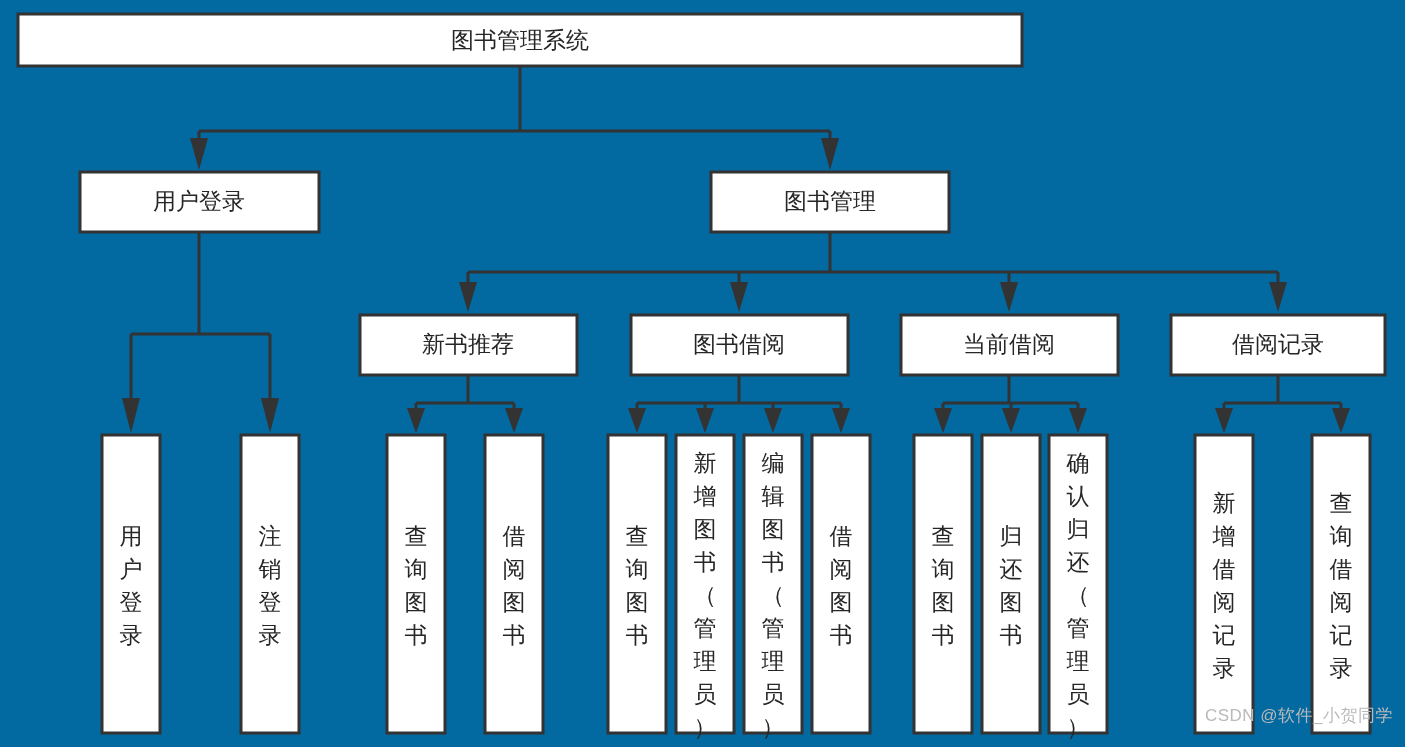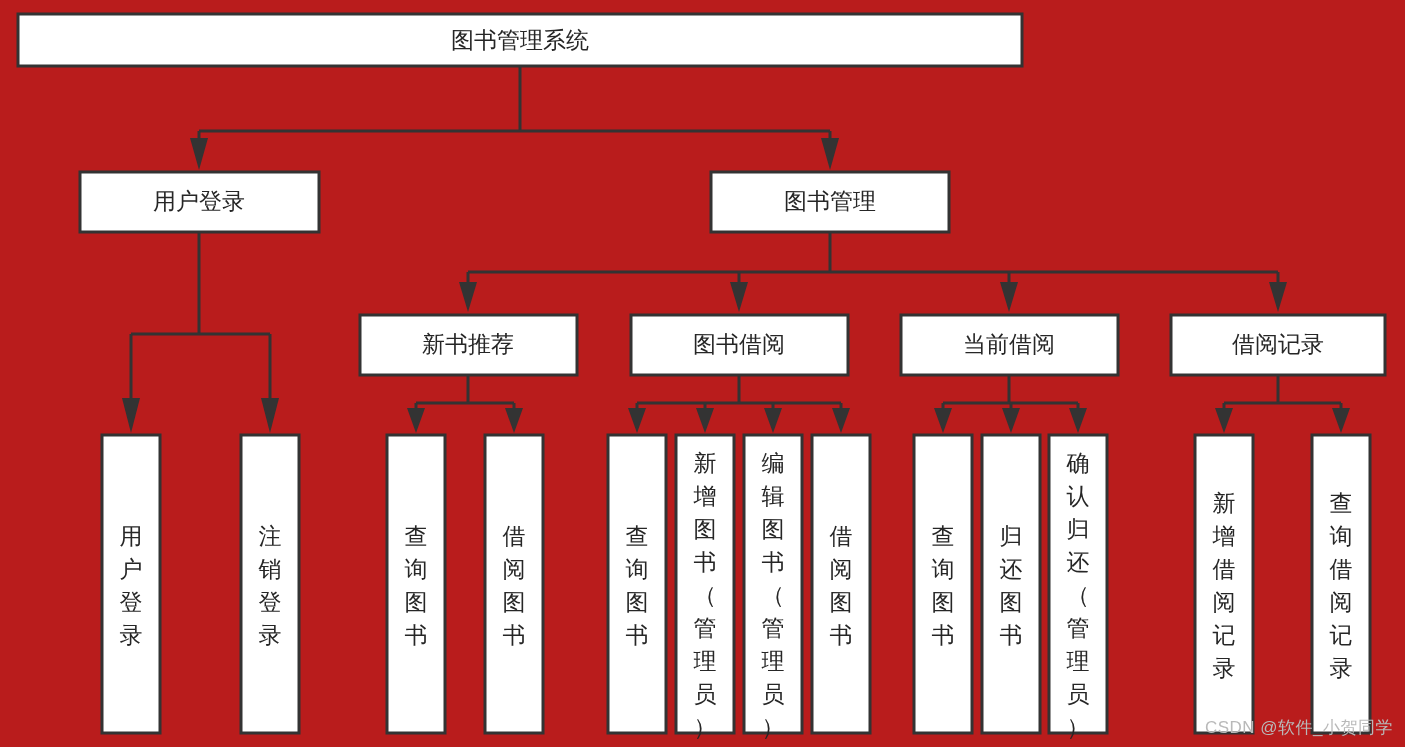--- a/index.html
+++ b/index.html
@@ -10,21 +10,21 @@
   body {
     width: 1405px;
     height: 747px;
     font-family: "Liberation Sans", "DejaVu Sans", sans-serif;
     overflow: hidden;
   }
   #diagram-root {
     position: relative;
     width: 1405px;
     height: 747px;
-    background: #b91c1c;
+    background: #0369a1;
   }
   svg#flowchart {
     display: block;
     width: 1405px;
     height: 747px;
   }
   .node-box {
     fill: #ffffff;
     stroke: #333333;
     stroke-width: 3;
@@ -49,21 +49,21 @@
   }
   .vert-char {
     font-family: "Liberation Sans", "DejaVu Sans", sans-serif;
     font-size: 23px;
     fill: #262626;
     text-anchor: middle;
   }
   .watermark-text {
     position: absolute;
     right: 12px;
-    bottom: 8px;
+    bottom: 20px;
     font-family: "Liberation Sans", "DejaVu Sans", sans-serif;
     font-size: 17px;
     color: #b9b9b9;
     letter-spacing: 0.5px;
     user-select: none;
     pointer-events: none;
     white-space: nowrap;
   }
 </style>
 </head>

